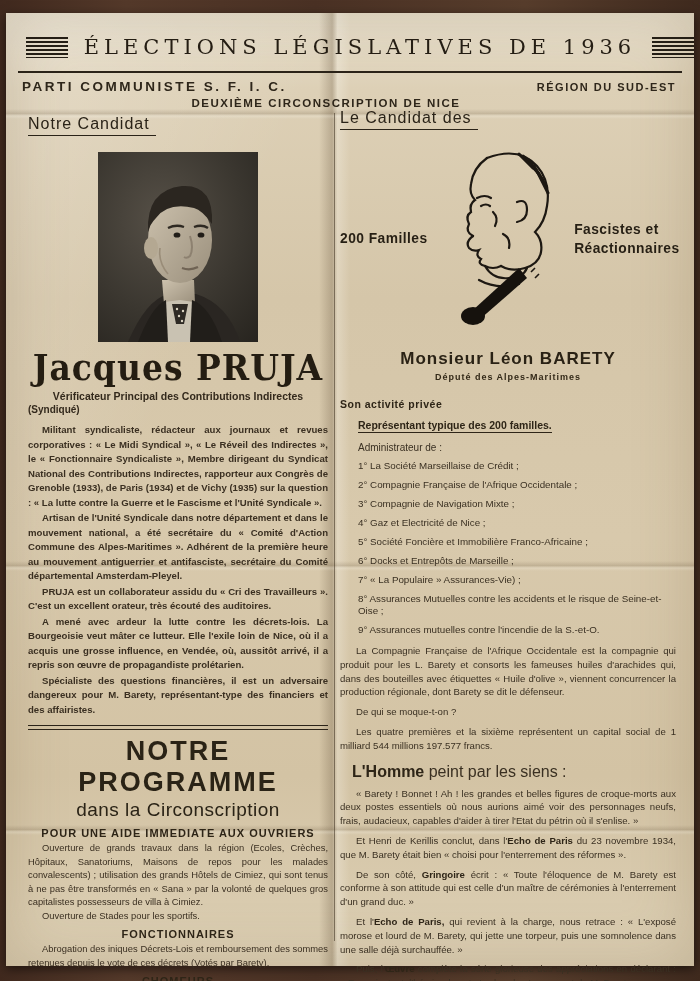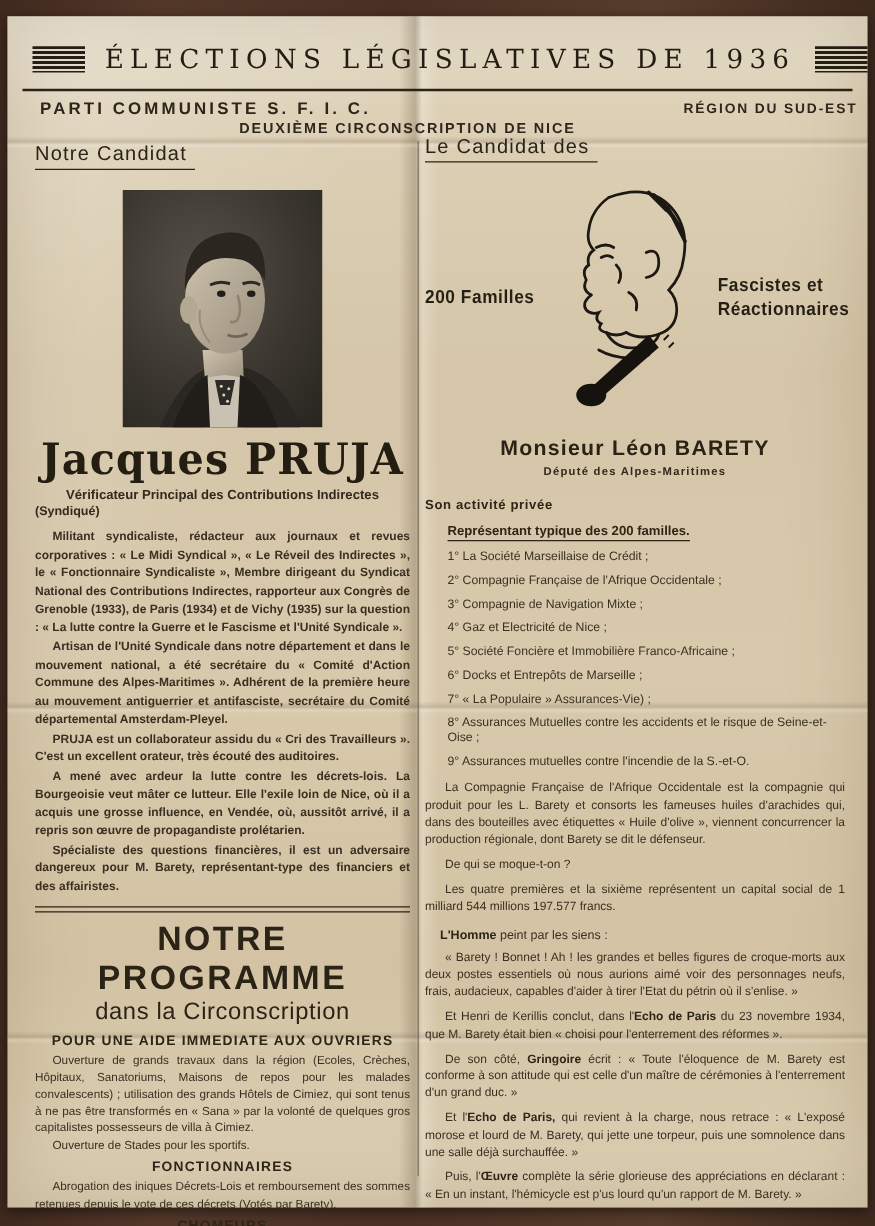--- a/index.html
+++ b/index.html
@@ -23,21 +23,21 @@
 
   
   .masthead{position:absolute;left:20px;top:22px;width:668px;display:flex;align-items:center;justify-content:center;gap:16px;}
   .stripes{width:42px;height:21px;flex:0 0 auto;
     background:repeating-linear-gradient(180deg,#241e15 0 2px,rgba(0,0,0,0) 2px 4px);}
   .masthead-title{
     font-family:"DejaVu Serif","Liberation Serif",serif;
     font-size:21px;letter-spacing:5px;color:#241d13;white-space:nowrap;font-weight:500;
   }
   .masthead-rule{position:absolute;left:12px;top:58px;width:664px;border-top:2px solid #2b2318;}
-  .byline-row{position:absolute;left:26px;top:66px;width:654px;display:flex;justify-content:space-between;align-items:flex-start;}
+  .byline-row{position:absolute;left:16px;top:66px;width:654px;display:flex;justify-content:space-between;align-items:flex-start;}
   .party{font-size:13.5px;font-weight:700;letter-spacing:2.5px;color:#2e261a;}
   .region{font-size:11px;font-weight:700;letter-spacing:1.5px;color:#2e261a;padding-top:2px;}
   .district{position:absolute;left:120px;top:84px;width:400px;text-align:center;
     font-size:11.5px;font-weight:700;letter-spacing:1.5px;color:#2e261a;}
 
   
   .col-left{position:absolute;left:22px;top:102px;width:300px;}
   .col-right{position:absolute;left:334px;top:96px;width:336px;}
 
   .col-label{display:inline-block;font-size:16px;font-weight:500;letter-spacing:1px;color:#2a2318;
@@ -67,21 +67,21 @@
   .carica-svg{width:130px;height:195px;flex:0 0 auto;}
   .barety-name{text-align:center;font-size:17px;font-weight:700;letter-spacing:1px;color:#2a2215;margin-top:14px;}
   .barety-title{text-align:center;font-size:9px;font-weight:700;letter-spacing:1px;color:#332918;margin-top:3px;}
   .activity-h{font-size:10.5px;font-weight:700;letter-spacing:.5px;margin-top:16px;color:#2e2517;}
   .rep-line{display:inline-block;font-size:10.5px;font-weight:700;margin:9px 0 0 18px;color:#2e2517;
     border-bottom:1.5px solid #2e2517;padding-bottom:1px;}
   .admin-label{font-size:10px;margin:9px 0 0 18px;color:#3a3022;}
   .companies div{font-size:9.8px;line-height:12px;margin:7px 0 0 18px;color:#3a3022;text-indent:0;}
   .rbody{margin-top:8px;}
   .rbody p{font-size:9.6px;line-height:13.8px;text-align:justify;margin:6px 0 0 0;text-indent:16px;color:#3a3022;}
-  .homme{font-size:10px;margin-top:10px;color:#3a3022;padding-left:12px;}
+  .homme{font-size:16px;margin-top:10px;color:#3a3022;padding-left:12px;}
   .homme b,.rbody b{font-weight:700;color:#2e2517;}
 </style>
 </head>
 <body>
 
 <div class="paper">
   <div class="crease-h" style="top:96px"></div>
   <div class="crease-h" style="top:548px"></div>
   <div class="crease-h" style="top:812px"></div>
   <div class="divider-v" style="left:328px;top:100px;height:828px"></div>
@@ -213,20 +213,21 @@
         <div>Fascistes et</div>
         <div>Réactionnaires</div>
       </div>
     </div>
 
     <div class="barety-name">Monsieur Léon BARETY</div>
     <div class="barety-title">Député des Alpes-Maritimes</div>
 
     <div class="activity-h">Son activité privée</div>
     <span class="rep-line">Représentant typique des 200 familles.</span>
+    <div class="admin-label">Administrateur de :</div>
 
     <div class="companies">
       <div>1°  La Société Marseillaise de Crédit ;</div>
       <div>2°  Compagnie Française de l'Afrique Occidentale ;</div>
       <div>3°  Compagnie de Navigation Mixte ;</div>
       <div>4°  Gaz et Electricité de Nice ;</div>
       <div>5°  Société Foncière et Immobilière Franco-Africaine ;</div>
       <div>6°  Docks et Entrepôts de Marseille ;</div>
       <div>7°  « La Populaire » Assurances-Vie) ;</div>
       <div>8°  Assurances Mutuelles contre les accidents et le risque de Seine-et-Oise ;</div>

